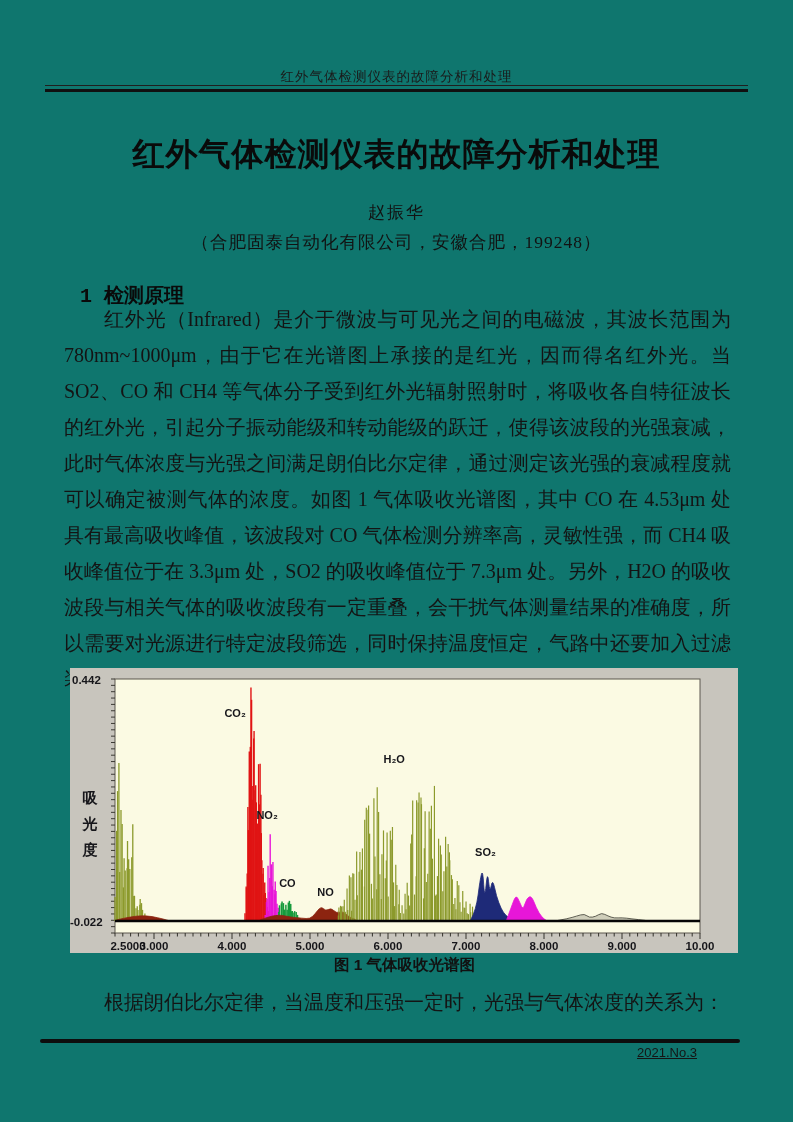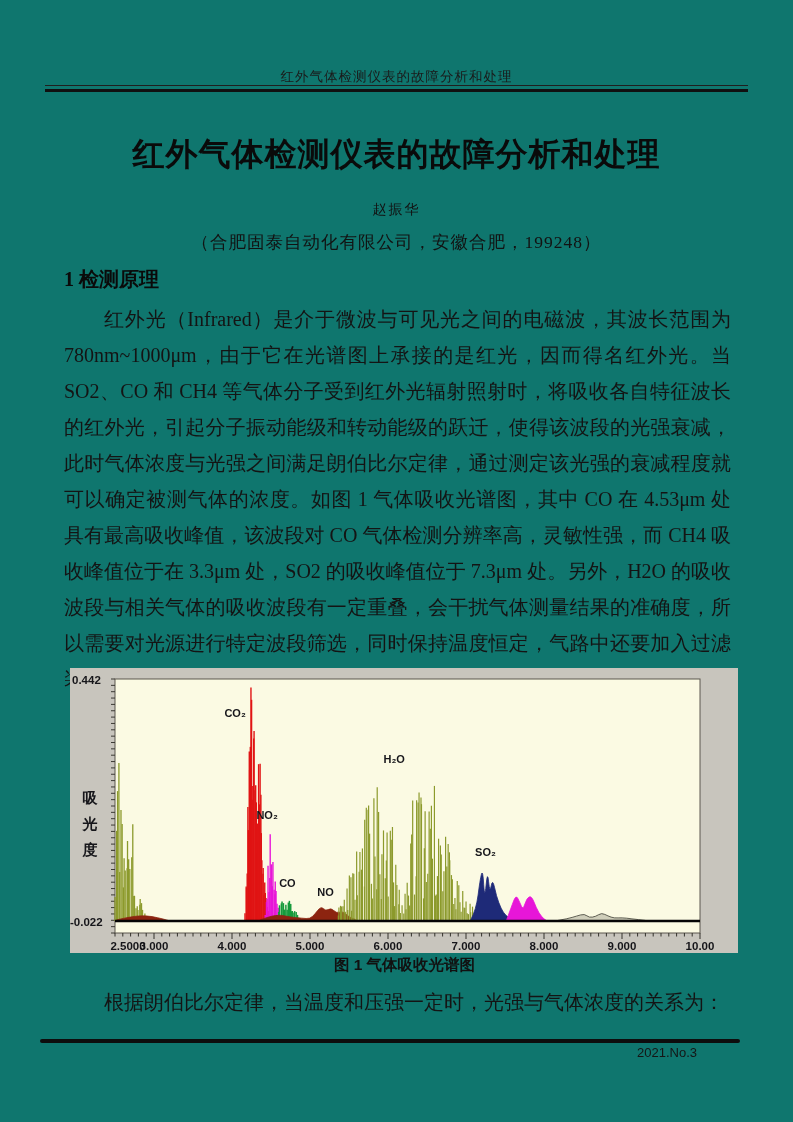--- a/index.html
+++ b/index.html
@@ -16,30 +16,30 @@
     position:absolute; top:85px; left:45px; width:703px; height:3px;
     border-top:1px solid #1f1f1f; border-bottom:3px solid #101010;
   }
   .page-title{
     position:absolute; top:133px; left:0; width:100%; margin:0;
     text-align:center; font-size:32px; font-weight:700; letter-spacing:1px;
     font-family:"Liberation Sans","DejaVu Sans",sans-serif; color:#0a0a0a;
   }
   .author{
     position:absolute; top:201px; left:0; width:100%;
-    text-align:center; font-size:14px; letter-spacing:2px;
+    text-align:center; font-size:17px; letter-spacing:2px;
   }
   .affiliation{
     position:absolute; top:230px; left:0; width:100%;
     text-align:center; font-size:17.5px; letter-spacing:1px;
   }
   .section-heading{
-    position:absolute; top:266px; left:64px; margin:0;
+    position:absolute; top:266px; left:64px; margin:16px;
     font-size:20px; font-weight:700;
-    font-family:Liberation Serif, serif; color:#0a0a0a;
+    font-family:Liberation Mono, monospace; color:#0a0a0a;
   }
   .body-para{
     position:absolute; left:64px; width:667px; margin:0;
     font-size:20px; line-height:36px; text-align:justify; text-indent:2em;
     color:#141414;
   }
   .para-1{ top:301px; }
   .para-2{ top:984px; }
   .figure{
     position:absolute; top:668px; left:70px; width:668px; height:285px;
@@ -54,21 +54,21 @@
     position:absolute; top:1039px; left:40px; width:700px; height:3.5px;
     background:#0d0d0d; border-radius:2px;
   }
   .page-number{
     position:absolute; top:1045px; left:0; width:100%;
     text-align:right; font-size:13px;
     font-family:"Liberation Sans","DejaVu Sans",sans-serif; color:#151515;padding-left:20px;
   }
   .issue-label{
     position:absolute; top:1045px; right:96px;
-    font-size:13px; font-family:"Liberation Sans","DejaVu Sans",sans-serif; color:#151515;
+    font-size:13px; font-family:"Liberation Sans","DejaVu Sans",sans-serif; color:#151515;text-decoration:underline;
   }
 </style>
 </head>
 <body>
 
 <div class="page">
 
   <div class="running-head">红外气体检测仪表的故障分析和处理</div>
   <div class="header-rule"></div>
 

